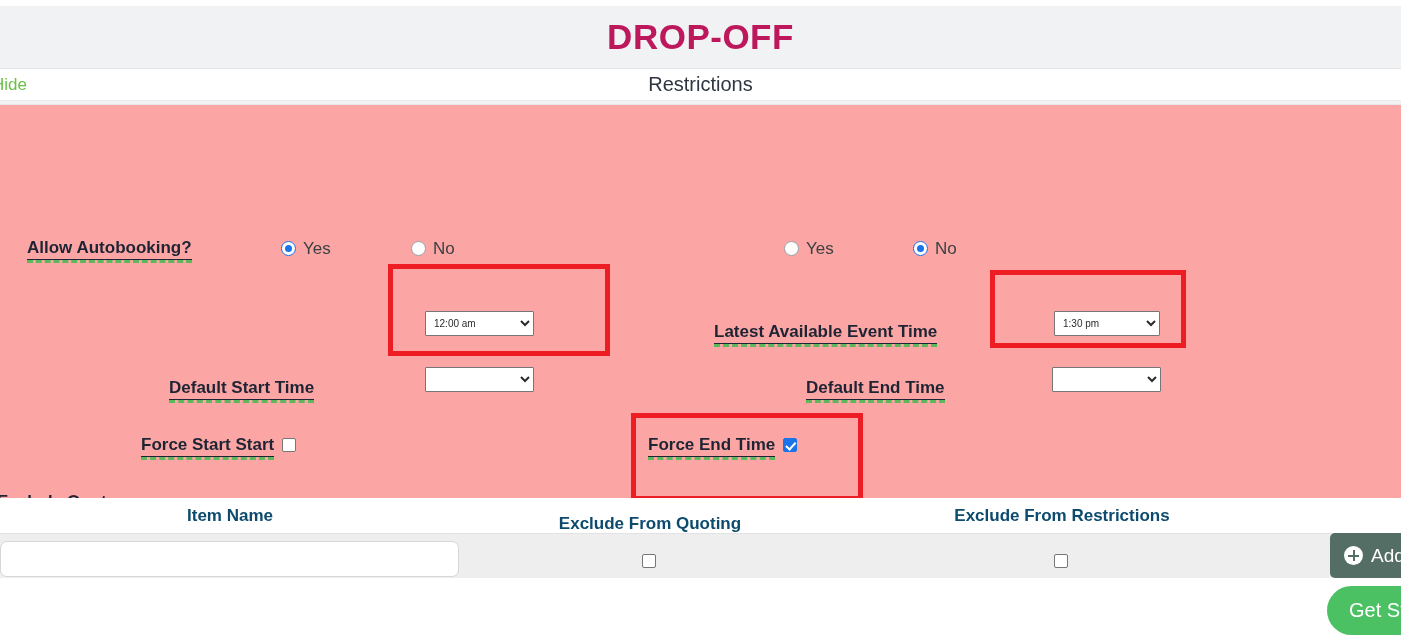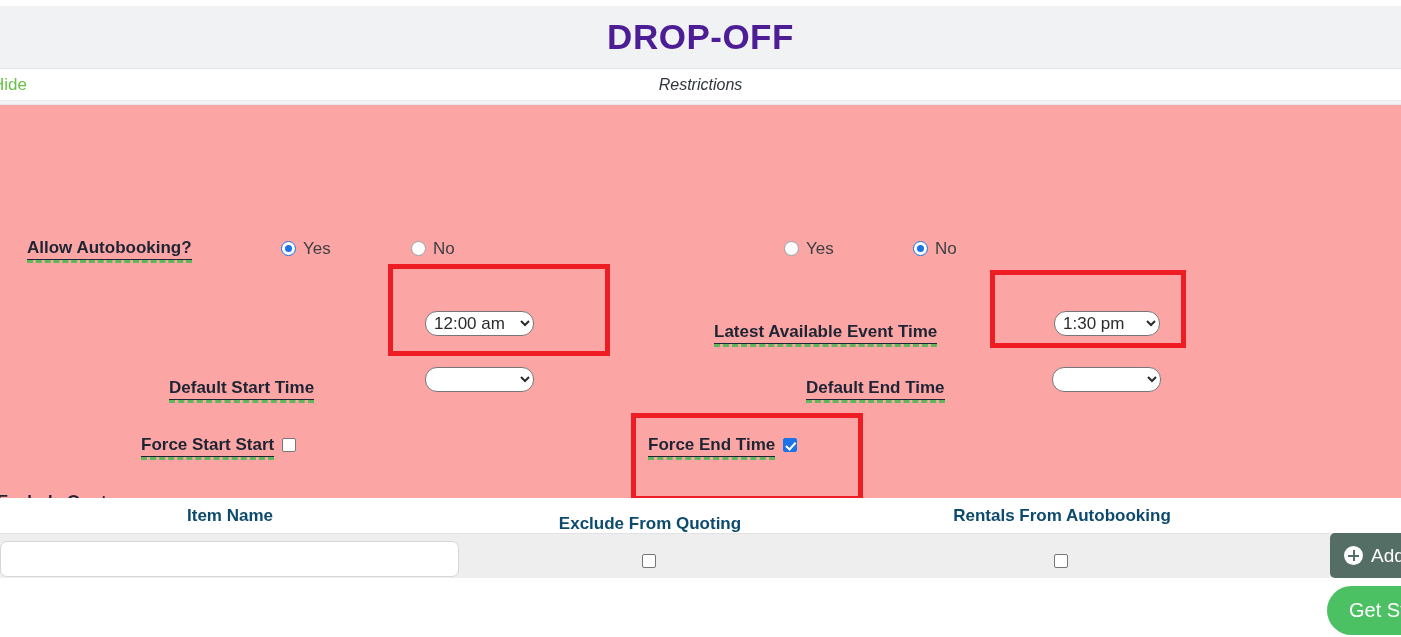--- a/index.html
+++ b/index.html
@@ -29,39 +29,38 @@
     display: flex;
     align-items: center;
     justify-content: center;
     border-bottom: 1px solid #e3e4e6;
     box-sizing: border-box;
   }
   .header-title {
     font-size: 35px;
     font-weight: 700;
     letter-spacing: 0.5px;
-    color: #4c1d95;
+    color: #be185d;
   }
 
   
   .subheader-band {
     height: 32px;
     background: #ffffff;
     position: relative;
     display: flex;
     align-items: center;
     justify-content: center;
     border-bottom: 1px solid #ececee;
     box-sizing: border-box;
   }
   .subheader-title {
-    font-size: 16px;
+    font-size: 20px;
     font-weight: 400;
     color: #2f3640;
-    font-style: italic;
   }
   .hide-link {
     position: absolute;
     left: -8px;
     top: 50%;
     transform: translateY(-50%);
     font-size: 17px;
     color: #6cc04a;
     cursor: pointer;
   }
@@ -161,25 +160,25 @@
     top: 0.8px;
     width: 3.5px;
     height: 7.5px;
     border: solid #ffffff;
     border-width: 0 2px 2px 0;
     transform: rotate(42deg);
   }
 
   select.time-select {
     font-family: "Liberation Sans", sans-serif;
-    font-size: 17px;
+    font-size: 10px;
     color: #2b2b2b;
     height: 25px;
     border: 1px solid #767676;
-    border-radius: 12px;
+    border-radius: 1px;
     background: #ffffff;
     padding: 0 2px 0 4px;
     box-sizing: border-box;
   }
 
   .abs { position: absolute; }
 
   
   .redbox {
     position: absolute;
@@ -377,21 +376,21 @@
   </div>
 
   <div class="redbox" style="left:388px; top:159px; width:222px; height:92px;"></div>
   <div class="redbox" style="left:990px; top:165px; width:196px; height:78px;"></div>
   <div class="redbox" style="left:631px; top:308px; width:232px; height:88px;"></div>
 </div>
 
 <div class="table-head">
   <div class="th" style="left:100px; top:8px; width:260px;">Item Name</div>
   <div class="th" style="left:520px; top:16px; width:260px;">Exclude From Quoting</div>
-  <div class="th" style="left:932px; top:8px; width:260px;">Rentals From Autobooking</div>
+  <div class="th" style="left:932px; top:8px; width:260px;">Exclude From Restrictions</div>
 </div>
 
 <div class="table-row">
   <input class="item-input" type="text" placeholder="" style="">
   <span class="chk" style="position:absolute; left:642px; top:20px;"></span>
   <span class="chk" style="position:absolute; left:1054px; top:20px;"></span>
 </div>
 
 <div class="bottom-white"></div>
 

